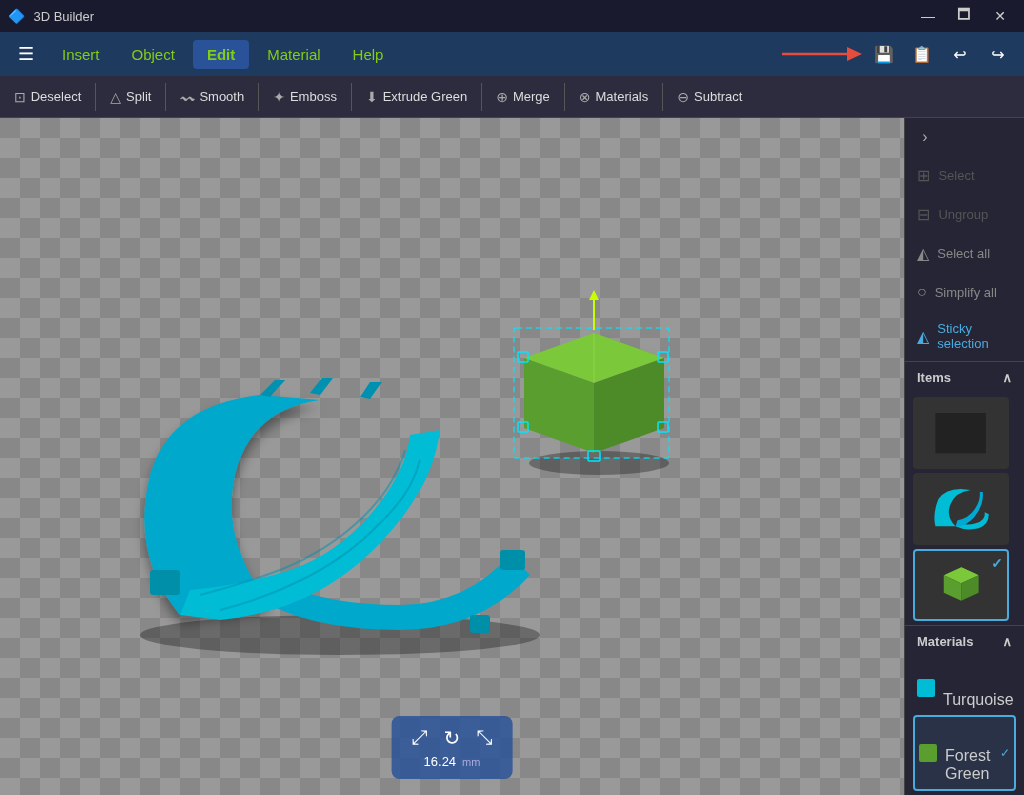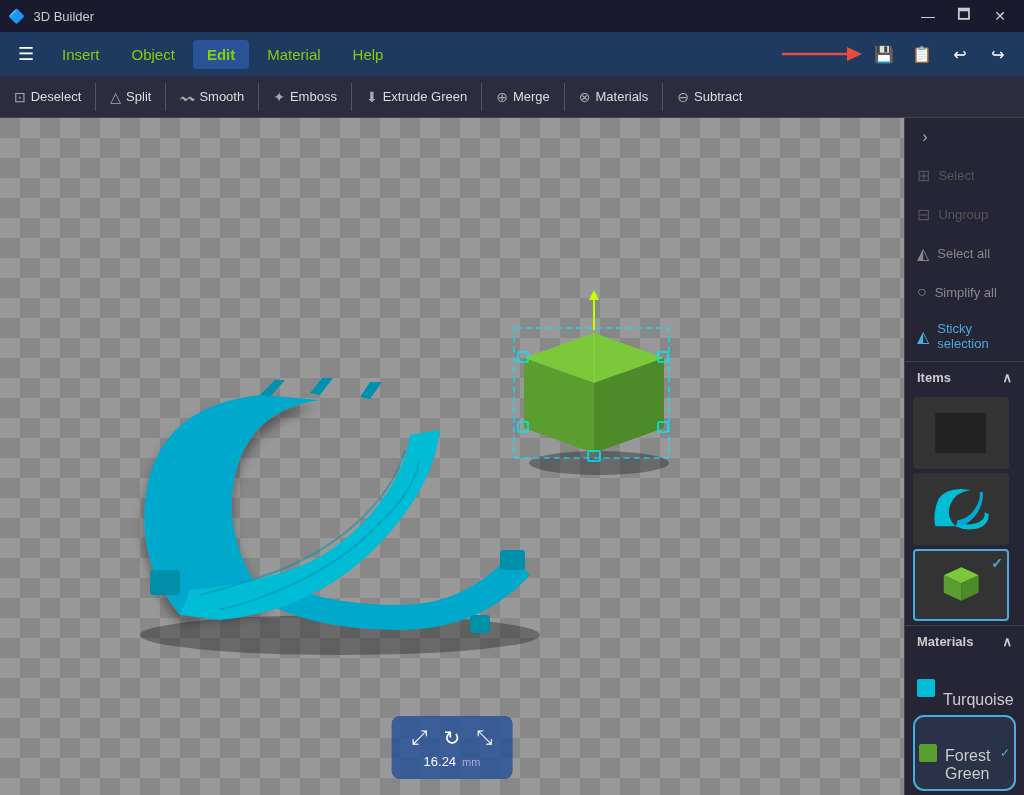--- a/index.html
+++ b/index.html
@@ -193,21 +193,21 @@
       border-radius: 4px;
     }
     .material-row.selected { background: rgba(74, 171, 222, 0.1); }
     .material-swatch {
       width: 18px; height: 18px; border-radius: 2px; flex-shrink: 0;
     }
     .material-name { color: #ccc; font-size: 16px; flex: 1; margin-top: 24px; }
     .material-check { color: #4aabde; font-size: 12px; }
     .material-row-border {
       border: 2px solid #4aabde;
-      border-radius: 11px;
+      border-radius: 4px;
     }
   </style>
 </head>
 <body>
 
 <div id="titlebar">
   <div id="titlebar-left">
     <span class="app-icon">🔷</span>
     <span>3D Builder</span>
   </div>

